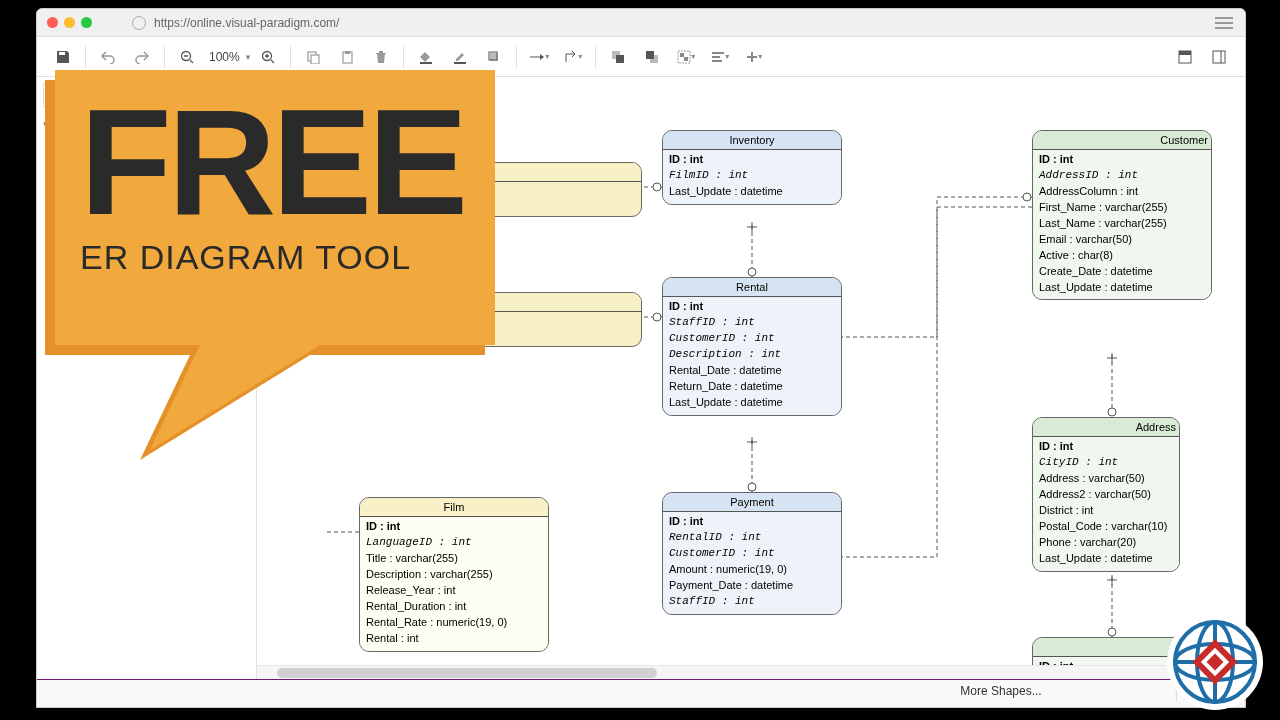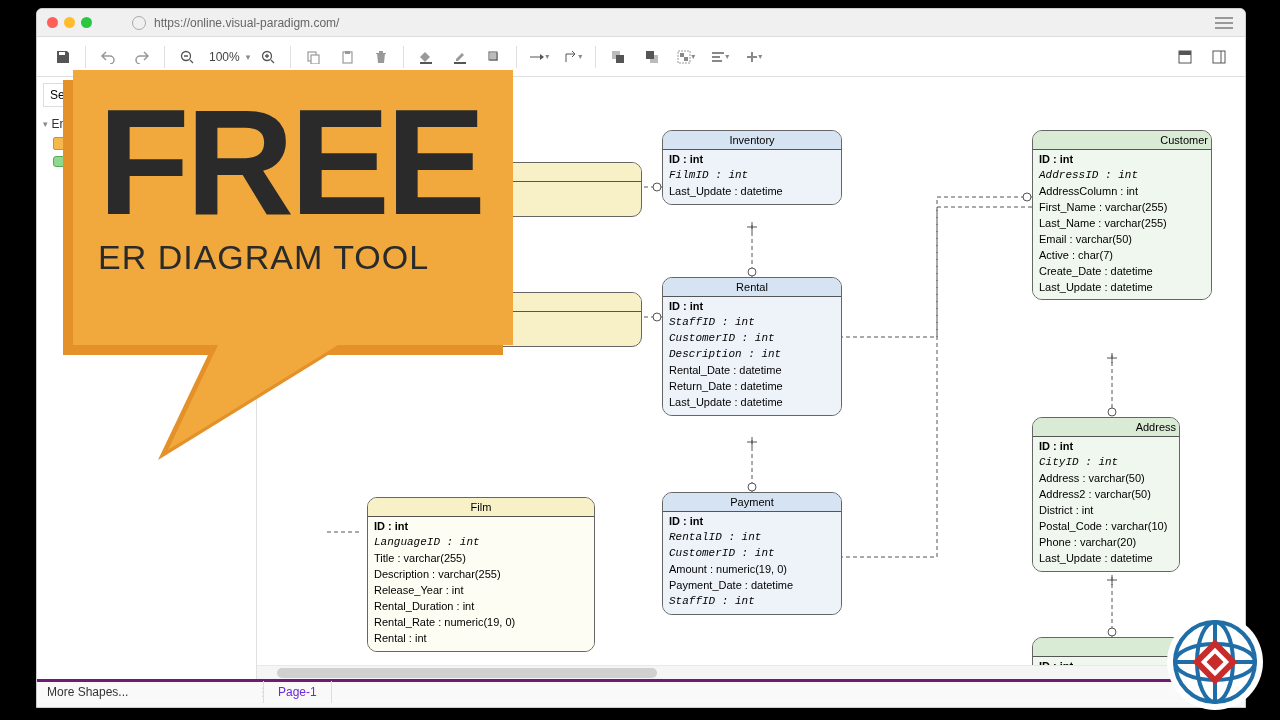--- a/index.html
+++ b/index.html
@@ -36,24 +36,24 @@
 .entity .row.fk { font-style: italic; font-family: Liberation Mono, monospace; }
 .entity.yellow .head { background: #f8f0c7; }
 .entity.yellow { background: #f8f0c7; }
 .entity.yellow .rows { background: #fefdf3; }
 .entity.blue .head { background: #d6e3f2; }
 .entity.blue { background: #d6e3f2; }
 .entity.blue .rows { background: #eef3fa; }
 .entity.green .head { background: #d9ebd4; text-align: right; }
 .entity.green { background: #d9ebd4; }
 .entity.green .rows { background: #f0f7ee; }
-.footer { height: 23px; background: #f9f9f9; border-top: 3px solid #701a75; display: flex; align-items: center; font-size: 12px; }
+.footer { height: 23px; background: #f9f9f9; border-top: 1px solid #701a75; display: flex; align-items: center; font-size: 12px; justify-content: flex-end; }
 .more-shapes { padding: 0 10px; color: #333; width: 220px; }
 .page-tab { padding: 4px 14px; color: #6d28d9; border-left: 1px solid #ddd; border-right: 1px solid #ddd; }
-.ribbon { position: absolute; top: 70px; left: 48px; width: 470px; height: 400px; z-index: 100; }
+.ribbon { position: absolute; top: 70px; left: 30px; width: 470px; height: 400px; z-index: 100; }
 .ribbon svg { width: 100%; height: 100%; }
 .ribbon-text { position: absolute; top: 25px; left: 50px; font-family: Arial, sans-serif; }
 .ribbon-free { font-size: 150px; font-weight: 700; letter-spacing: -4px; color: #2a2a2a; line-height: 0.9; }
 .ribbon-sub { font-size: 34px; font-weight: 300; color: #2a2a2a; margin-top: 8px; letter-spacing: 1px; }
 .logo { position: absolute; bottom: 8px; right: 15px; width: 100px; height: 100px; z-index: 200; }
 .hscroll { position: absolute; bottom: 28px; left: 220px; right: 0; height: 14px; background: #f5f5f5; border-top: 1px solid #e8e8e8; }
 .hscroll-thumb { position: absolute; left: 20px; top: 2px; width: 380px; height: 10px; background: #d0d0d0; border-radius: 5px; }
 svg.connectors { position: absolute; top: 0; left: 0; width: 100%; height: 100%; pointer-events: none; }
 </style>
 </head>
@@ -289,21 +289,21 @@
         </div>
       <div id="e-customer" class="entity green" style="left:775px;top:53px;width:180px;">
           <div class="head">Customer</div>
           <div class="rows">
             <div class="row pk">ID : int</div>
             <div class="row fk">AddressID : int</div>
             <div class="row">AddressColumn : int</div>
             <div class="row">First_Name : varchar(255)</div>
             <div class="row">Last_Name : varchar(255)</div>
             <div class="row">Email : varchar(50)</div>
-            <div class="row">Active : char(7)</div>
+            <div class="row">Active : char(8)</div>
             <div class="row">Create_Date : datetime</div>
             <div class="row">Last_Update : datetime</div>
           </div>
         </div>
       <div id="e-address" class="entity green" style="left:775px;top:340px;width:148px;">
           <div class="head">Address</div>
           <div class="rows">
             <div class="row pk">ID : int</div>
             <div class="row fk">CityID : int</div>
             <div class="row">Address : varchar(50)</div>
@@ -313,21 +313,21 @@
             <div class="row">Phone : varchar(20)</div>
             <div class="row">Last_Update : datetime</div>
           </div>
         </div>
       <div id="e-city" class="entity green" style="left:775px;top:560px;width:180px;">
           <div class="head">City</div>
           <div class="rows">
             <div class="row pk">ID : int</div>
           </div>
         </div>
-      <div id="e-film" class="entity yellow" style="left:110px;top:420px;width:228px;">
+      <div id="e-film" class="entity yellow" style="left:102px;top:420px;width:190px;">
           <div class="head">Film</div>
           <div class="rows">
             <div class="row pk">ID : int</div>
             <div class="row fk">LanguageID : int</div>
             <div class="row">Title : varchar(255)</div>
             <div class="row">Description : varchar(255)</div>
             <div class="row">Release_Year : int</div>
             <div class="row">Rental_Duration : int</div>
             <div class="row">Rental_Rate : numeric(19, 0)</div>
             <div class="row">Rental : int</div>

